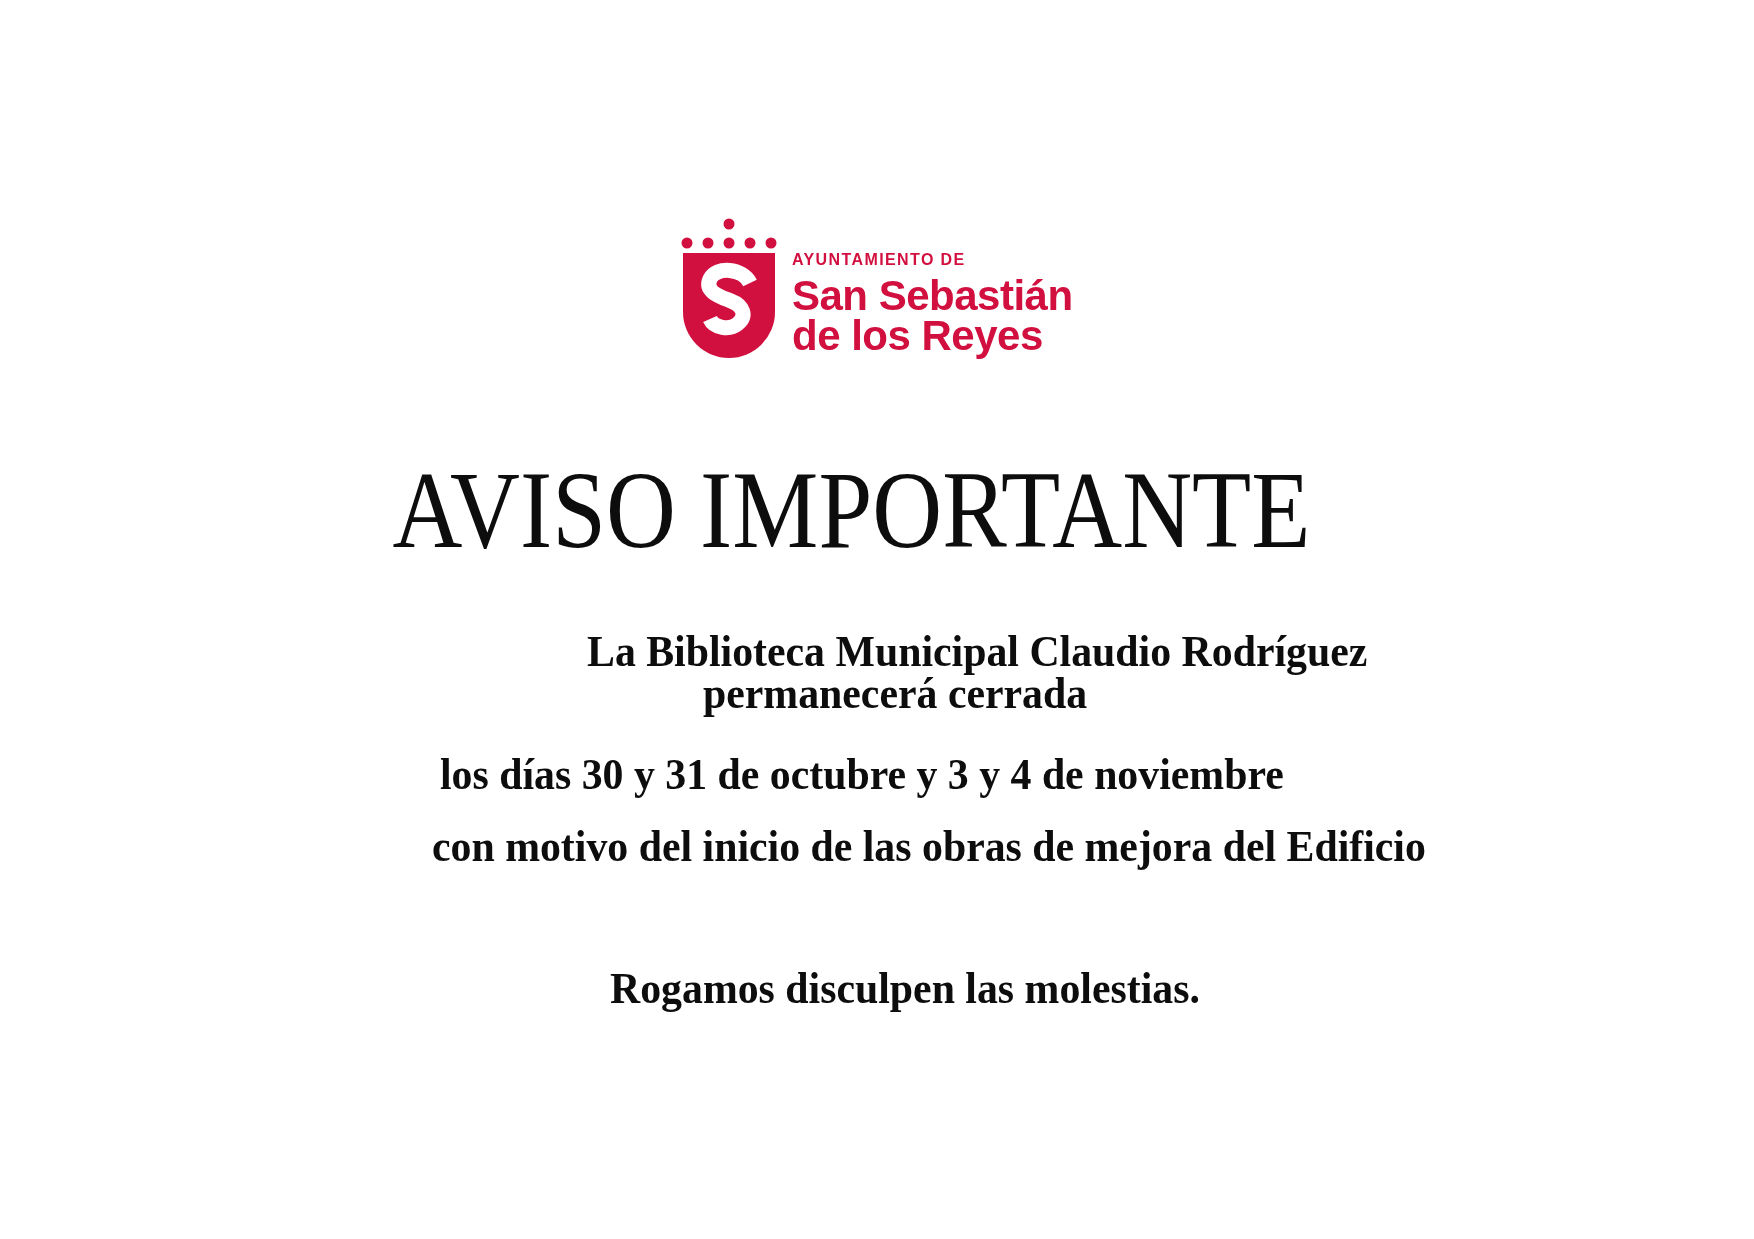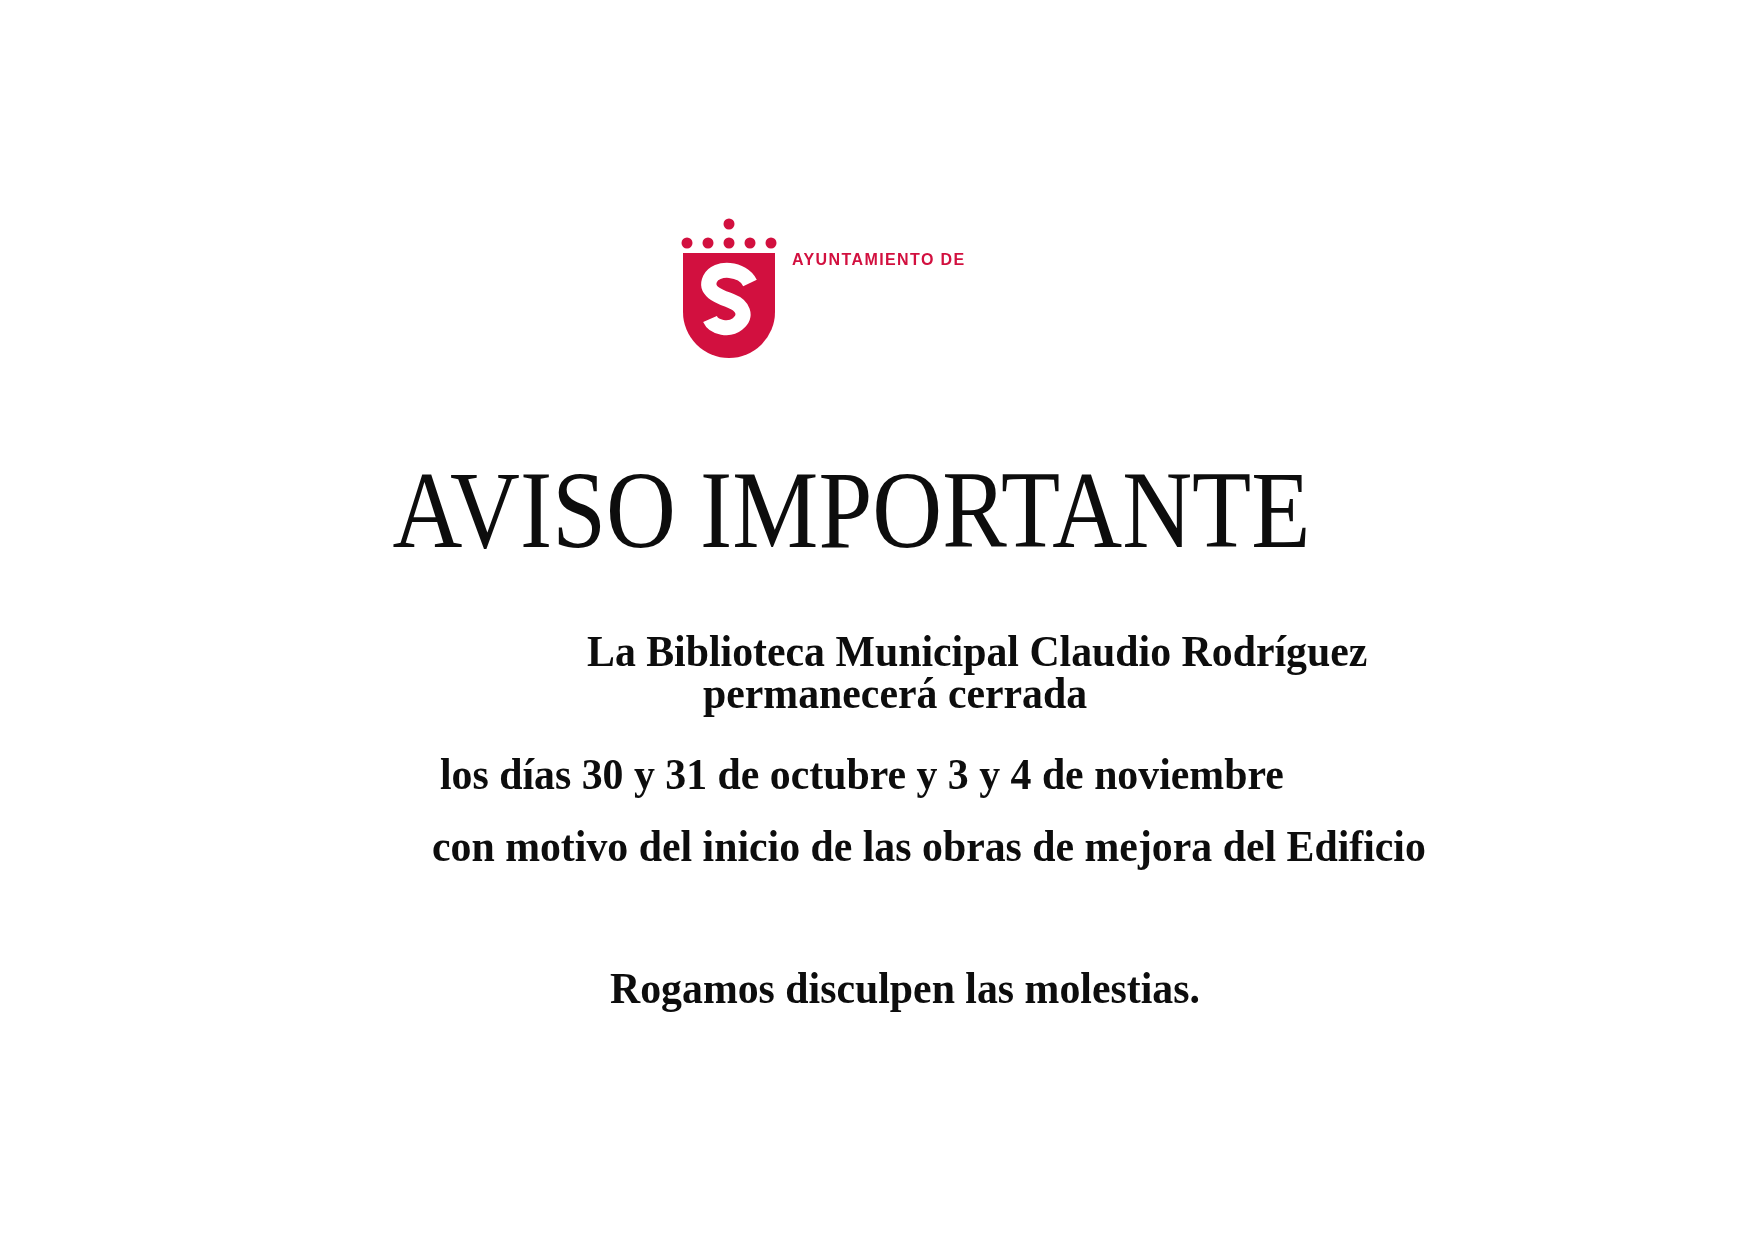--- a/index.html
+++ b/index.html
@@ -93,20 +93,24 @@
       <circle cx="46" cy="26" r="5.5"></circle>
       <circle cx="67" cy="26" r="5.5"></circle>
       <circle cx="88" cy="26" r="5.5"></circle>
     </g>
     <path fill="var(--brand)" d="M 0 36 L 92 36 L 92 95 A 46 46 0 0 1 0 95 Z"></path>
     <path fill="none" stroke="#ffffff" stroke-width="15" d="M 67 66 C 60 51, 33 49, 27 62 C 21 75, 38 80, 48 84 C 60 88.5, 64.5 99, 54.5 107 C 46.5 113.5, 31 111, 27 102"></path>
   </svg>
 
   <div class="logo-text org-prefix">AYUNTAMIENTO DE</div>
 
+  <div class="logo-text org-name">
+    <div>San Sebastián</div>
+    <div>de los Reyes</div>
+  </div>
 
   <div class="notice-title">
     <span>AVISO IMPORTANTE</span>
   </div>
 
   <div class="body-line line-p1a">La Biblioteca Municipal Claudio Rodríguez</div>
 
   <div class="body-line line-p1b">permanecerá cerrada</div>
 
   <div class="body-line line-dates">los días 30 y 31 de octubre y 3 y 4 de noviembre</div>

